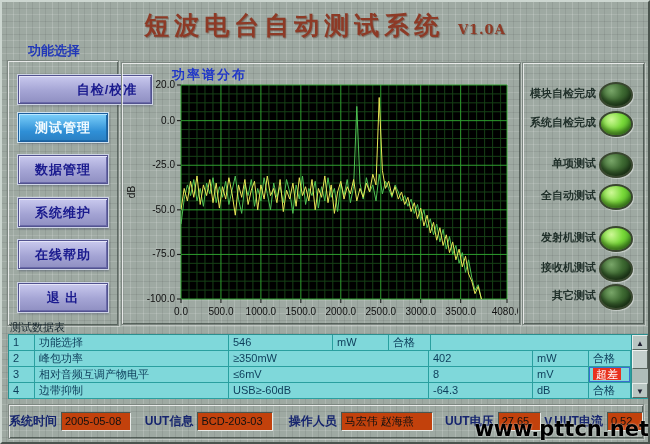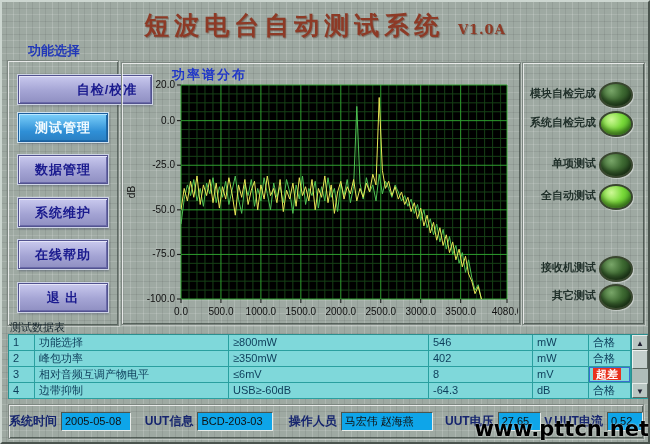--- a/index.html
+++ b/index.html
@@ -43,30 +43,30 @@
     box-shadow:inset 0 -4px 5px rgba(0,0,0,.45), 1px 1px 1px rgba(255,255,255,.45);}
   .led.on{background:radial-gradient(circle at 35% 30%, #cdf896 0%, #7ada3a 45%, #3f9e1d 100%);}
   .led.off{background:radial-gradient(circle at 35% 30%, #79a669 0%, #3e6a32 45%, #1b3917 100%);}
   .tbl-caption{position:absolute;left:10px;top:320px;font-size:11px;color:#17272f;}
   #dtable{position:absolute;left:8px;top:334px;width:639px;height:63px;
     background:#7fd8da;border:1px solid #2a8f8f;}
   .trow{display:flex;height:15px;border-bottom:1px solid #2a9f9f;cursor:default;}
   .tcell{font-size:11px;line-height:14px;color:#0d3d5a;padding:0 0 0 4px;
     border-right:1px solid #2a9f9f;overflow:hidden;white-space:nowrap;box-sizing:border-box;}
   .tcell.sel{box-shadow:inset 0 0 0 1px #3a6fd0;}
-  .fail{background:#e8321e;color:#fff;padding:0 3px;font-weight:bold;}
+  .fail{background:#e8321e;color:#fff;padding:0 3px;font-weight:normal;}
   .tscroll{position:absolute;right:0;top:0;bottom:0;width:16px;background:#aebcb8;border-left:1px solid #2a8f8f;}
   .tsbtn{height:15px;text-align:center;line-height:15px;font-size:8px;color:#223;cursor:pointer;
     background:#b9c6c2;border:1px solid;border-color:#e6ece9 #5a665f #5a665f #e6ece9;box-sizing:border-box;}
   .tsdown{position:absolute;bottom:0;left:0;right:0;}
   .tsthumb{position:absolute;top:15px;left:0;right:0;height:19px;cursor:pointer;
     background:#c2cecb;border:1px solid;border-color:#eef2f0 #5a665f #5a665f #eef2f0;box-sizing:border-box;}
   #statusbar{left:8px;top:404px;width:634px;height:33px;display:flex;align-items:center;}
   .sb-label{font-size:12px;font-weight:bold;color:#15246e;white-space:nowrap;}
-  .sb-box{background:#0ea5e9;height:17px;line-height:17px;font-size:11px;color:#111;
+  .sb-box{background:#c2410c;height:17px;line-height:17px;font-size:11px;color:#111;
     padding:0 3px;border:1px solid;border-color:#4a564f #e8ece9 #e8ece9 #4a564f;
     white-space:nowrap;overflow:hidden;box-sizing:content-box;}
   .watermark{position:absolute;right:1px;bottom:3px;z-index:60;
     font-family:"DejaVu Sans","Liberation Sans",sans-serif;
     font-size:21px;font-weight:bold;color:#000;
     text-shadow:0 0 2px rgba(255,255,255,.85);}
 </style>
 </head>
 <body>
 
@@ -210,38 +210,41 @@
       <span class="led on"></span>
     </div>
     <div class="indrow" style="top: 89px;">
       <span class="ilabel">单项测试</span>
       <span class="led off"></span>
     </div>
     <div class="indrow" style="top: 121px;">
       <span class="ilabel">全自动测试</span>
       <span class="led on"></span>
     </div>
+    <div class="indrow" style="top: 163px;">
+      <span class="ilabel">发射机测试</span>
+      <span class="led on"></span>
+    </div>
     <div class="indrow" style="top: 193px;">
       <span class="ilabel">接收机测试</span>
       <span class="led off"></span>
     </div>
     <div class="indrow" style="top: 221px;">
       <span class="ilabel">其它测试</span>
       <span class="led off"></span>
     </div>
   </div>
 
 <div class="tbl-caption">测试数据表</div>
 
 <div id="dtable">
   <div id="trows">
       <div class="trow">
         <div class="tcell" style="width: 26px;">1</div>
         <div class="tcell" style="width: 194px;">功能选择</div>
-        <div class="tcell" style="width: 200px;">≥800mW</div>
         <div class="tcell" style="width: 104px;">546</div>
         <div class="tcell" style="width: 56px;">mW</div>
         <div class="tcell" style="width: 42px;">合格</div>
       </div>
       <div class="trow">
         <div class="tcell" style="width: 26px;">2</div>
         <div class="tcell" style="width: 194px;">峰包功率</div>
         <div class="tcell" style="width: 200px;">≥350mW</div>
         <div class="tcell" style="width: 104px;">402</div>
         <div class="tcell" style="width: 56px;">mW</div>

